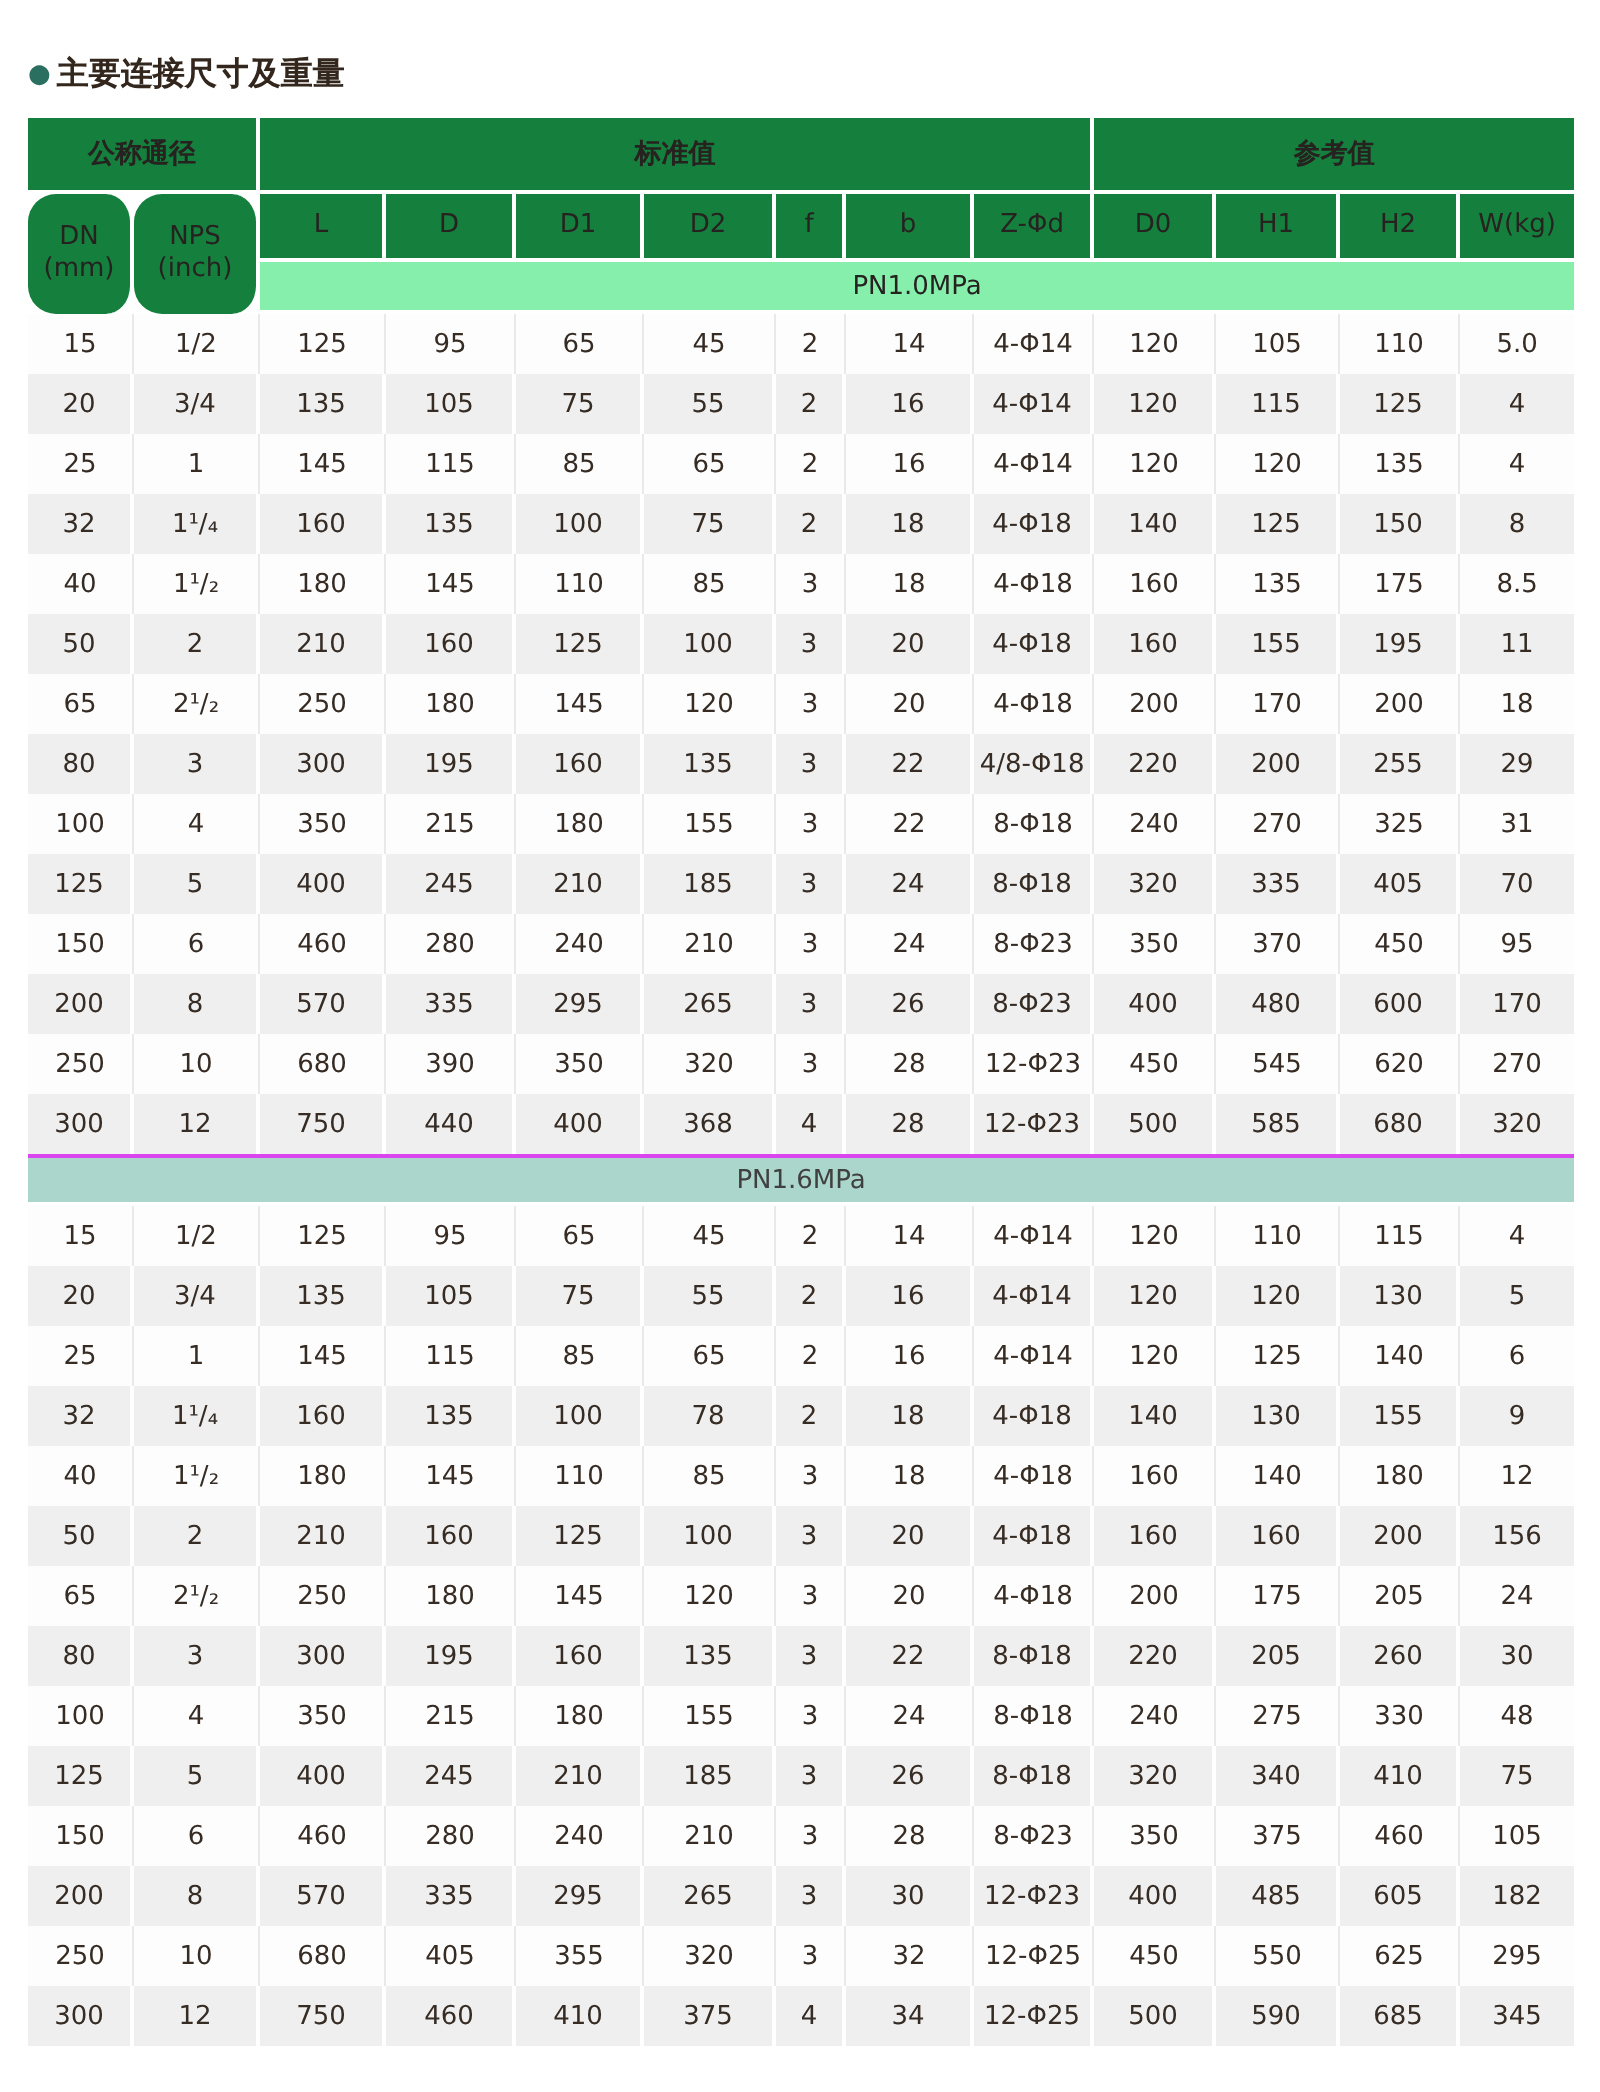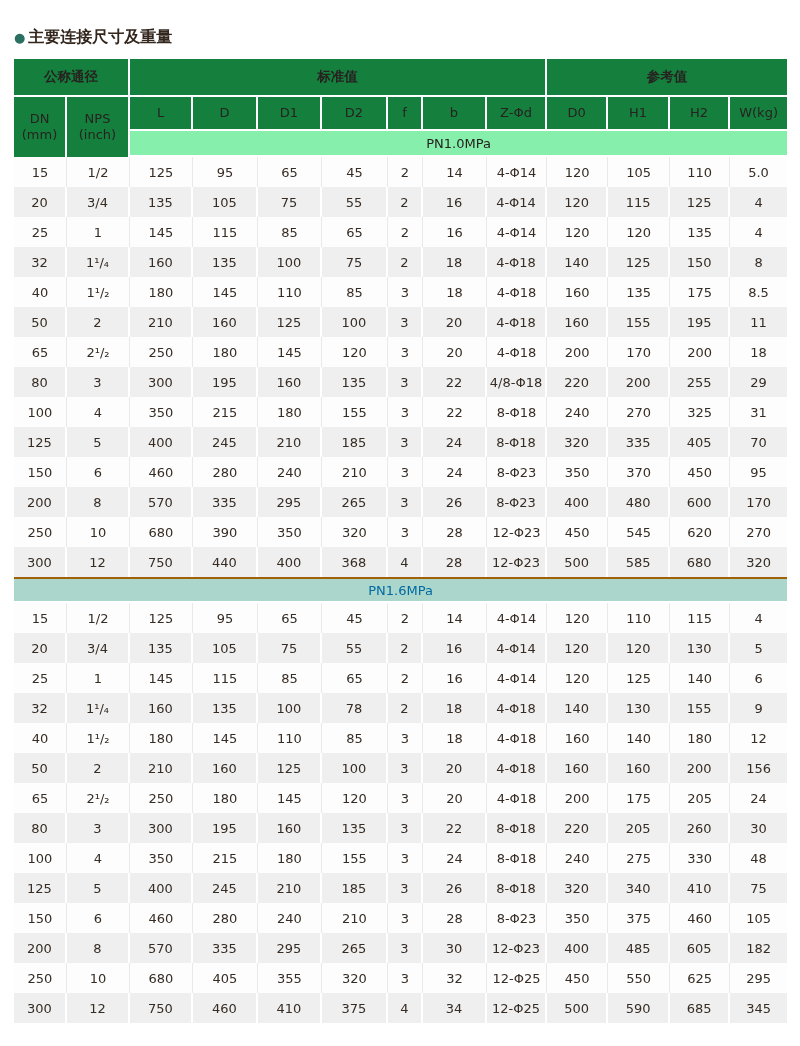--- a/index.html
+++ b/index.html
@@ -33,34 +33,34 @@
     font-weight: normal;
     color: #262220;
     text-align: center;
     vertical-align: middle;
     border-right: 2px solid #ffffff;
     border-bottom: 2px solid #ffffff;
   }
   thead th:last-child, thead td:last-child { border-right: none; margin-left: 36px; }
   tr.group-row th { height: 38px; font-weight: bold; font-size: 13.5px; }
   tr.cols-row th { height: 34px; line-height: 1.25; }
-  th.span2 { border-bottom: none !important; }
+  th.span2 { border-bottom: none !important; border-radius: 14px; }
   tr.pn-head td { height: 26px; background: #86efac; }
 
   tbody tr { height: 30px; }
   tbody td {
     text-align: center;
     vertical-align: middle;
     color: #362c24;
   }
   tbody tr.plain td { background: #fdfdfd; border-right: 1px solid #e9e9e9; }
   tbody tr.alt td   { background: #efefef; border-right: 2px solid #ffffff; }
   tbody tr.plain td:last-child, tbody tr.alt td:last-child { border-right: none; }
   tbody tr.pn-band { height: 26px; }
-  tbody tr.pn-band td { background: #aad6cc; border-top: 2px solid #a16207; border-bottom: 2px solid #ffffff; color: #0369a1; }
+  tbody tr.pn-band td { background: #aad6cc; border-top: 2px solid #d946ef; border-bottom: 2px solid #ffffff; color: #404040; }
   .hl { display: block; }
 </style>
 </head>
 <body>
 
 <div class="doc">
 
 
   <div class="section-head">
     <span class="bullet">●</span>

